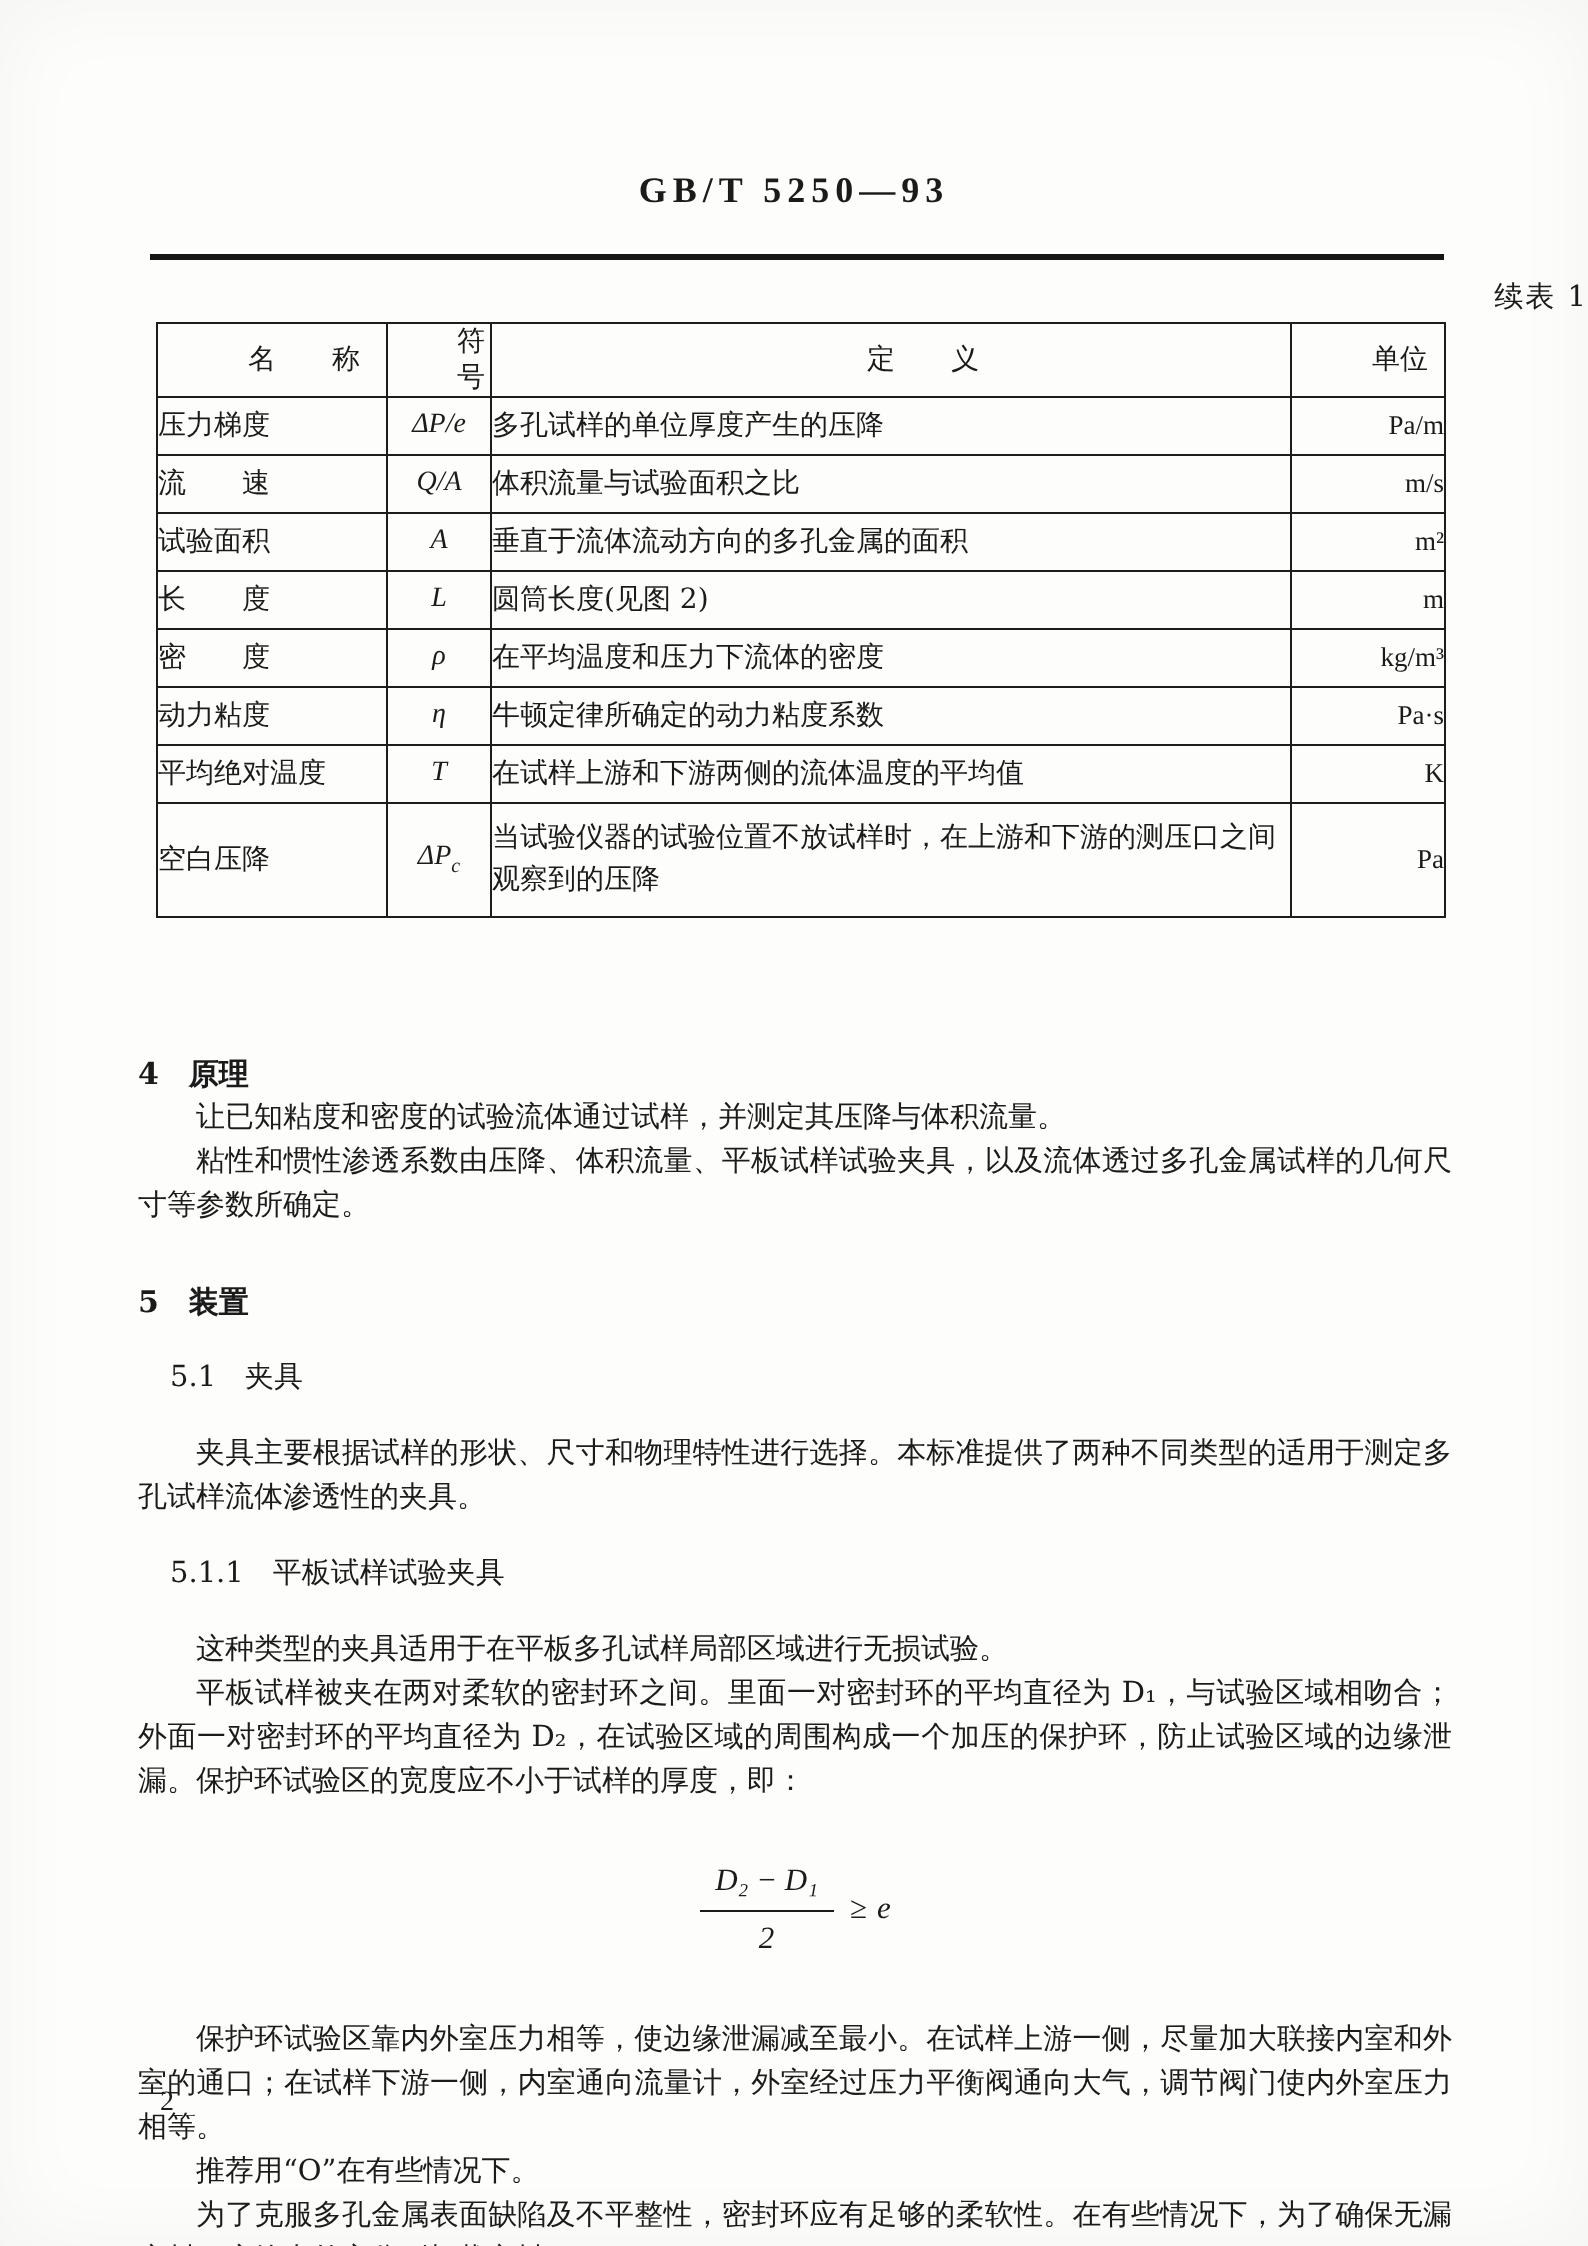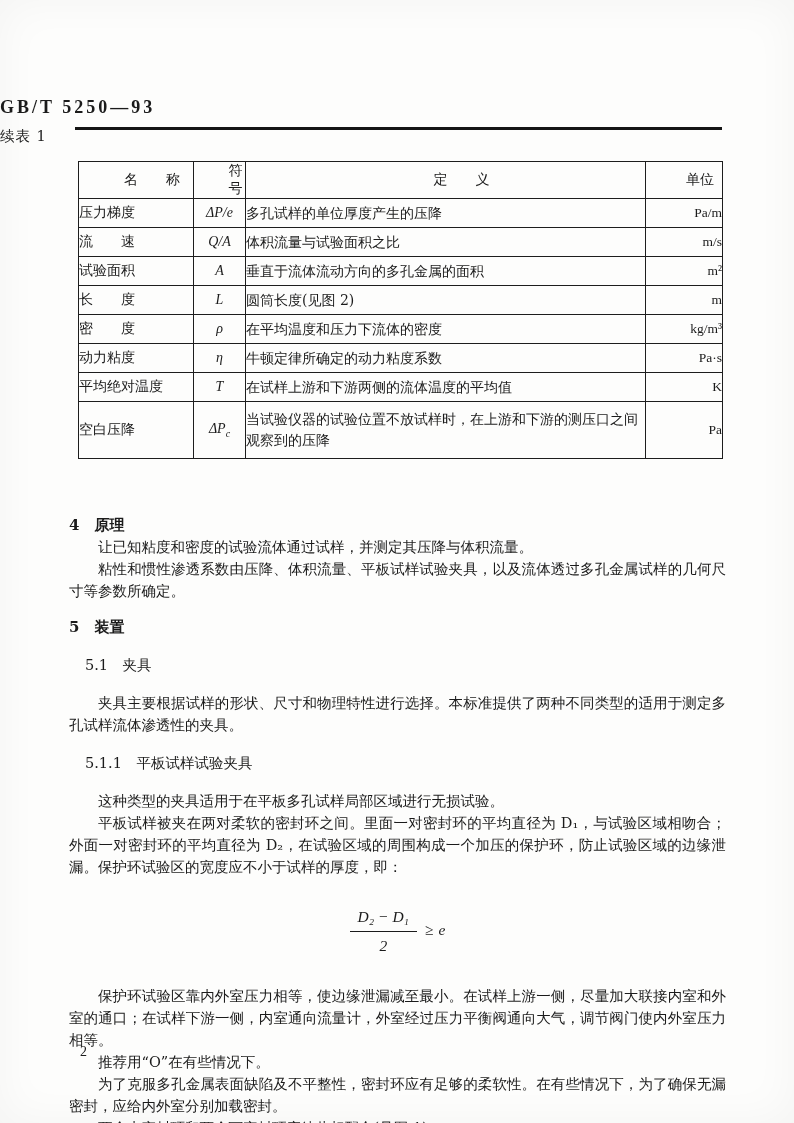--- a/index.html
+++ b/index.html
@@ -8,32 +8,32 @@
     position:relative;
     width:794px;height:1123px;
     margin:0 auto;
     background:#fdfdfc;
     color:#1b1b1b;
     font-family:"DejaVu Serif", serif;
     overflow:hidden;
     box-shadow:inset 0 0 45px rgba(0,0,0,0.04);
   }
   .doc-header{
-    position:absolute;top:97px;left:0;right:0;
-    text-align:left;
+    position:absolute;top:85px;left:0;right:0;
+    text-align:center;
     font-family:"Liberation Serif", serif;
     font-weight:bold;font-size:18px;letter-spacing:3px;
   }
   .header-rule{
     position:absolute;top:127px;left:75px;width:647px;height:2.5px;
     background:#151515;
   }
   .table-caption{
-    position:absolute;top:127px;left:0;right:0;
-    text-align:left;font-size:14.5px;letter-spacing:1px;
+    position:absolute;top:139px;left:0;right:0;
+    text-align:right;font-size:14.5px;letter-spacing:1px;
   }
   table.defs{
     position:absolute;top:161px;left:78px;width:644px;
     border-collapse:collapse;table-layout:fixed;
     font-size:14px;
   }
   table.defs th, table.defs td{
     border:1.6px solid #1d1d1d;
     vertical-align:middle;
     font-weight:normal;
@@ -53,21 +53,21 @@
     text-align:right;
     font-family:"Liberation Serif", serif;
     font-size:13.5px;
   }
   tr.row-tall td{height:56px;}
   .content{
     position:absolute;top:500px;left:69px;width:657px;
     font-size:14.5px;line-height:22px;
     text-align:justify;
   }
-  .block-heading{font-weight:bold;font-size:15px;margin:14px 0 0;}
+  .block-heading{font-weight:bold;font-size:15px;margin:26px 0 0;}
   .block-subheading{margin:16px;}
   .block-para{margin:0;text-indent:2em;}
   .block-formula{
     margin:28px 0;text-align:center;text-indent:0;
     font-family:"Liberation Serif", serif;font-style:italic;font-size:15.5px;
   }
   .frac{display:inline-block;vertical-align:middle;text-align:center;}
   .frac .num{display:block;padding:0 8px 3px;border-bottom:1.5px solid #1b1b1b;}
   .frac .den{display:block;padding-top:3px;}
   .formula-rel{margin:0 5px 0 8px;font-style:normal;}

